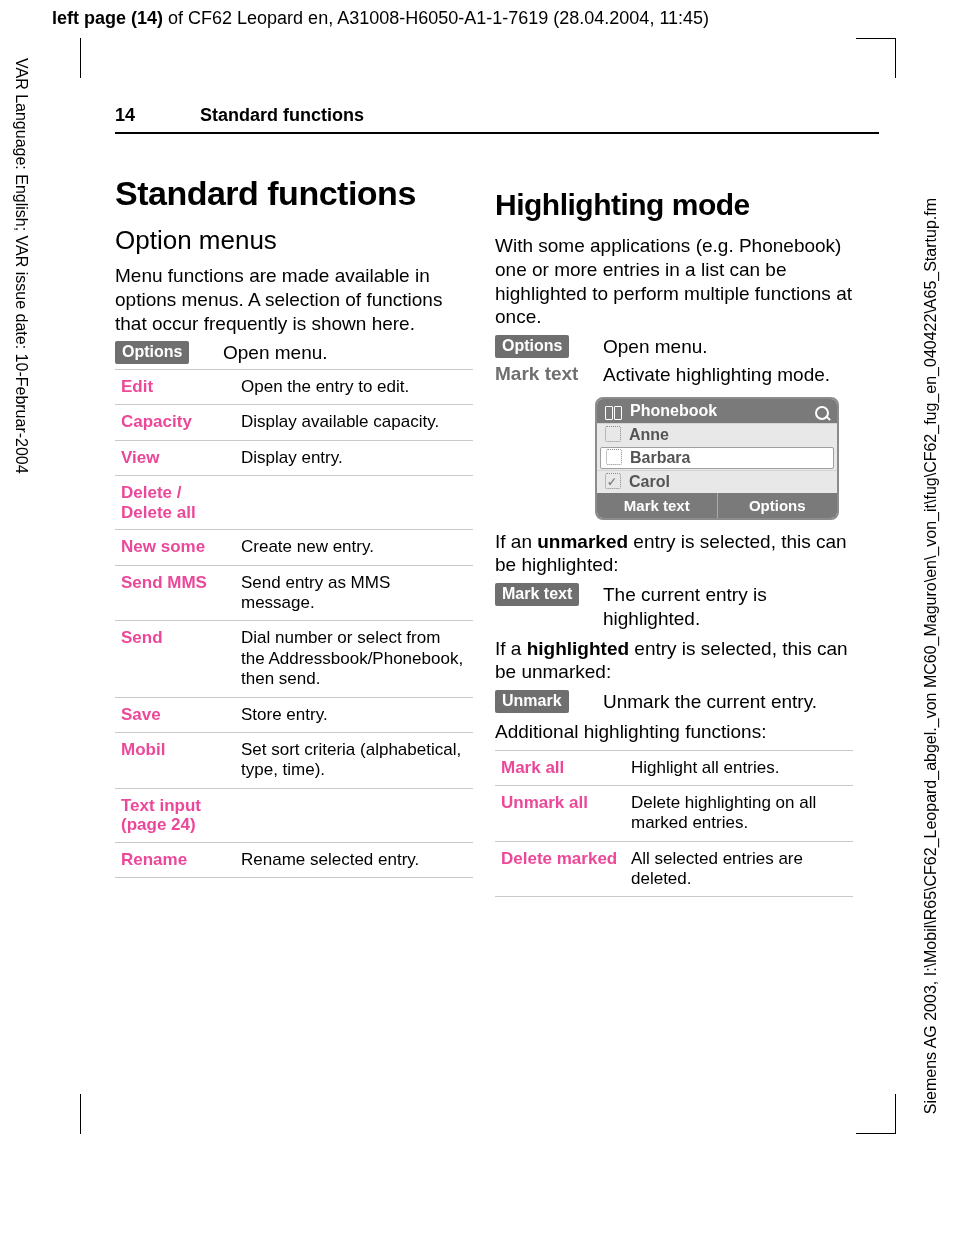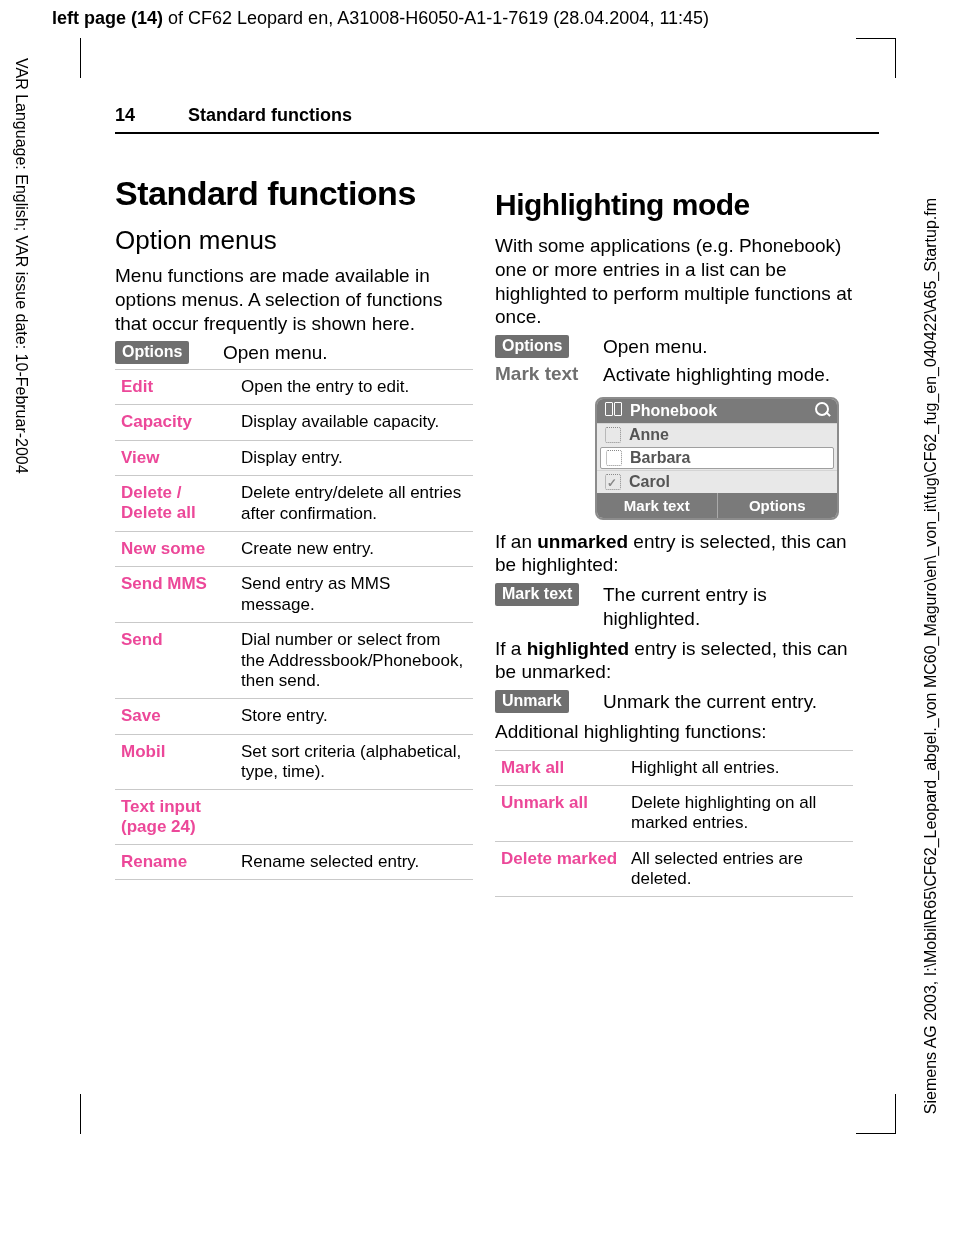--- a/index.html
+++ b/index.html
@@ -20,21 +20,21 @@
   .top-meta{position:absolute;left:52px;top:8px;font-size:18px}
   .top-meta b{font-weight:bold}
 
   
   .vside-left{position:absolute;left:12px;top:58px;font-size:16px;writing-mode:vertical-rl;transform:rotate(180deg);white-space:nowrap}
   .vside-left{transform:none;writing-mode:vertical-rl}
   .vside-right{position:absolute;right:14px;bottom:50px;font-size:16px;writing-mode:vertical-rl;transform:rotate(180deg);white-space:nowrap}
 
   
   .runhead{position:absolute;left:115px;right:75px;top:105px;border-bottom:2px solid #000;padding-bottom:6px;font-size:18px}
-  .runhead .pg{font-weight:bold;margin-right:48px}
+  .runhead .pg{font-weight:bold;margin-right:60px}
   .runhead .sect{font-weight:bold}
 
   
   .body{position:absolute;left:115px;top:160px;display:flex;gap:22px}
   .col{width:358px}
 
   h1{font-size:34px;font-weight:bold;margin:14px 0 12px 0;letter-spacing:-0.5px}
   h2{font-size:26px;font-weight:normal;margin:8px 0 8px 0}
   p.body-text{font-size:19px;line-height:1.25;margin:6px 0}
 
@@ -48,24 +48,24 @@
   .def .txt{flex:1;line-height:1.25}
 
   
   .opt-table{width:100%;border-top:1px solid #c9c9c9}
   .opt-row{display:flex;border-bottom:1px solid #c9c9c9;font-size:17px}
   .opt-row .c1{flex:0 0 108px;padding:7px 6px;font-weight:bold;color:#ec4899;font-family:Arial,Helvetica,sans-serif;line-height:1.15}
   .opt-row .c2{flex:1;padding:7px 6px;line-height:1.2;font-family:Arial,Helvetica,sans-serif}
 
   
   .phone{width:240px;margin:10px 0 10px 100px;border:2px solid #8c8c8c;border-radius:8px;overflow:hidden;background:#e8e8e8;font-family:Arial,Helvetica,sans-serif}
-  .phone .titlebar{background:#7a7a7a;color:#fff;font-weight:bold;font-size:16px;padding:3px 8px;display:flex;align-items:flex-start;gap:8px}
+  .phone .titlebar{background:#7a7a7a;color:#fff;font-weight:bold;font-size:16px;padding:3px 8px;display:flex;align-items:flex-end;gap:8px}
   .phone .titlebar .spacer{flex:1}
   .phone .list{background:#e8e8e8}
-  .phone .row{display:flex;align-items:center;gap:8px;padding:2px 8px;font-weight:bold;color:#555;font-size:16px;border-top:1px solid #d4d4d4}
+  .phone .row{display:flex;gap:8px;padding:2px 8px;font-weight:bold;color:#555;font-size:16px;border-top:1px solid #d4d4d4}
   .phone .row.sel{background:#fff;border:1px solid #9f9f9f;border-radius:2px;margin:1px 3px;padding:1px 5px}
   .phone .btnbar{display:flex;background:#7a7a7a}
   .phone .btnbar div{flex:1;text-align:center;color:#fff;font-weight:bold;font-size:15px;padding:4px 0;border-right:1px solid #aaa}
   .phone .btnbar div:last-child{border-right:none}
   .chk{display:inline-block;width:14px;height:14px;border:1px dotted #888;border-radius:2px}
   .chk.on::after{content:"✓";font-size:12px;color:#888;position:relative;top:-2px;left:1px}
 
   .icon-book{display:inline-flex;gap:1px}
   .icon-book span{display:inline-block;width:6px;height:12px;border:1px solid #fff;border-radius:1px}
   .icon-search{display:inline-block;width:10px;height:10px;border:2px solid #fff;border-radius:50%;position:relative}
@@ -117,21 +117,20 @@
         <div class="opt-row">
           <div class="c1">Capacity</div>
           <div class="c2">Display available capacity.</div>
         </div>
         <div class="opt-row">
           <div class="c1">View</div>
           <div class="c2">Display entry.</div>
         </div>
         <div class="opt-row">
           <div class="c1">Delete / Delete all</div>
-          <div class="c2">Delete entry/delete all entries after confirmation.</div>
         </div>
         <div class="opt-row">
           <div class="c1">New some</div>
           <div class="c2">Create new entry.</div>
         </div>
         <div class="opt-row">
           <div class="c1">Send MMS</div>
           <div class="c2">Send entry as MMS message.</div>
         </div>
         <div class="opt-row">

